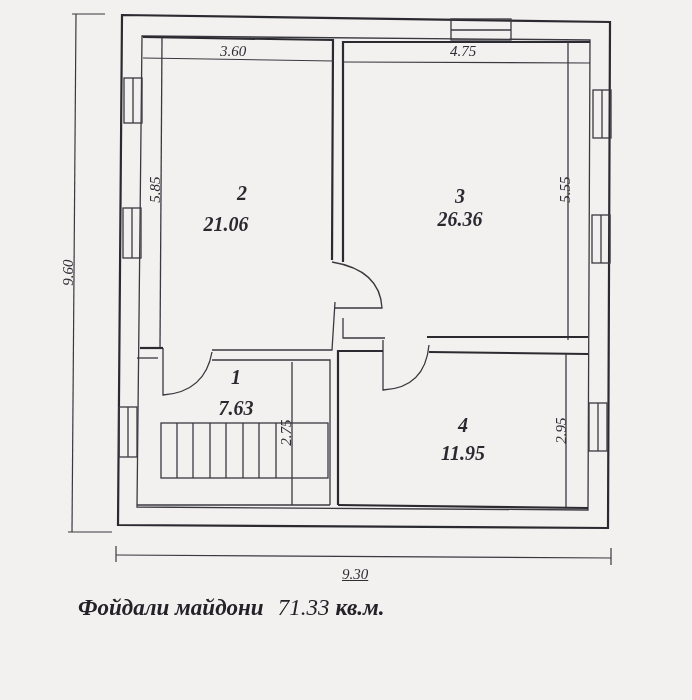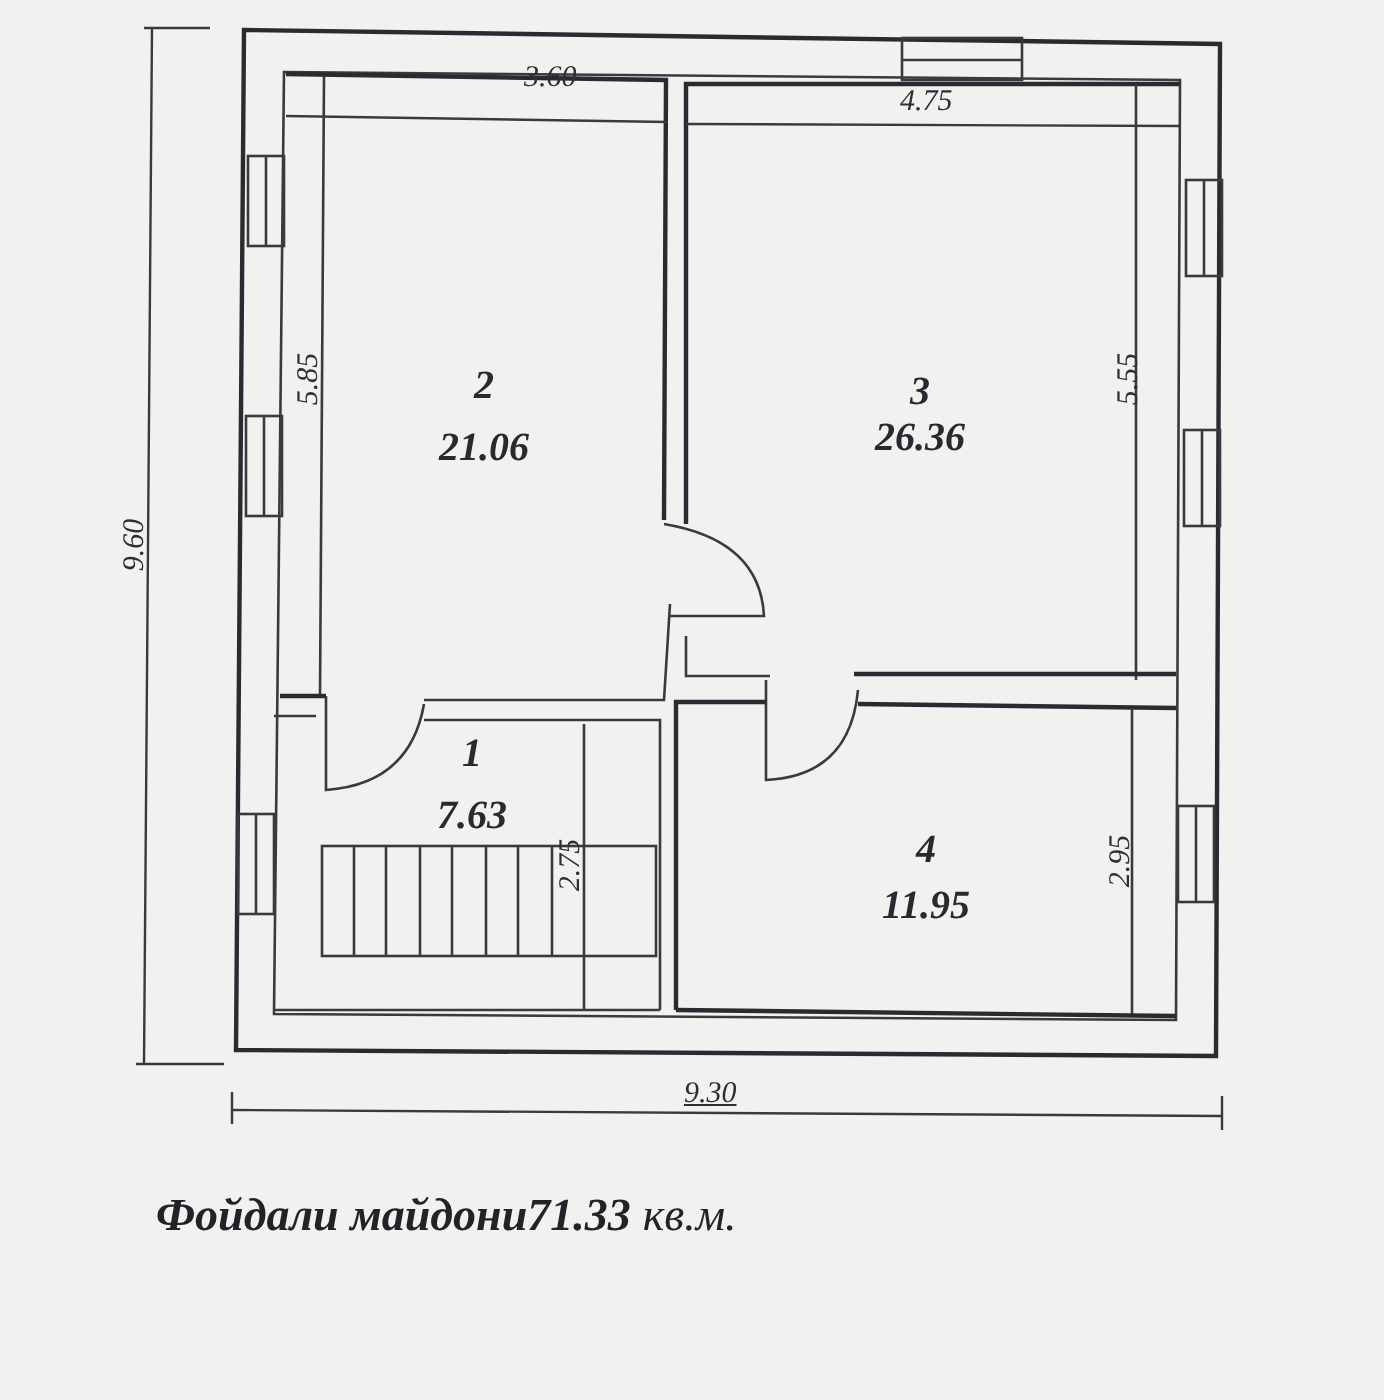--- a/index.html
+++ b/index.html
@@ -24,22 +24,22 @@
       line-height: 1;
     }
     .room-num { font-size: 20px; text-align: center; }
     .room-area { font-size: 20px; text-align: center; }
     .dim-text { font-size: 15px; font-weight: normal; color: #2f2e35; }
     .footer {
       position: absolute; left: 78px; top: 595px;
       font-size: 23px; font-style: italic; font-weight: bold; color: #232228;
       font-family: "Liberation Serif", serif;
     }
-    .footer .val { font-weight: bold; }
-    .footer .unit { font-weight: normal; margin-left: 6px; }
+    .footer .val { font-weight: normal; margin-left: 14px; }
+    .footer .unit { font-weight: bold; margin-left: 6px; }
   </style>
 </head>
 <body>
 
 <svg width="692" height="700" viewBox="0 0 692 700">
 
   <g>
     <line class="dim" x1="76" y1="14" x2="72" y2="532"></line>
     <line class="dim" x1="72" y1="14" x2="105" y2="14"></line>
     <line class="dim" x1="68" y1="532" x2="112" y2="532"></line>
@@ -137,26 +137,26 @@
   <g>
     <path class="wall" d="M338 505 L338 351 L383 351"></path>
     <path class="wall" d="M429 352 L588 354"></path>
     <line class="thin" x1="566" y1="354" x2="566" y2="508"></line>
     <line class="wall" x1="338" y1="505" x2="588" y2="508"></line>
   </g>
 </svg>
 
 <div class="lbl dim-text" style="left:48px; top:265px; width:40px; text-align:center; transform:rotate(-90deg);">9.60</div>
 
-<div class="lbl dim-text" style="left:342px; top:540px;text-decoration:underline;">9.30</div>
+<div class="lbl dim-text" style="left:342px; top:567px;text-decoration:underline;">9.30</div>
 
-<div class="lbl dim-text" style="left:220px; top:32px;margin-left:42px;">3.60</div>
+<div class="lbl dim-text" style="left:220px; top:44px;">3.60</div>
 <div class="lbl dim-text" style="left:135px; top:182px; width:40px; text-align:center; transform:rotate(-90deg);">5.85</div>
 <div class="lbl room-num" style="left:222px; top:183px; width:40px;">2</div>
-<div class="lbl room-area" style="left:205px; top:214px; width:74px;">21.06</div>
+<div class="lbl room-area" style="left:189px; top:214px; width:74px;">21.06</div>
 
 <div class="lbl dim-text" style="left:450px; top:44px;text-align:right;">4.75</div>
 <div class="lbl dim-text" style="left:545px; top:182px; width:40px; text-align:center; transform:rotate(-90deg);">5.55</div>
 <div class="lbl room-num" style="left:440px; top:186px; width:40px;">3</div>
 <div class="lbl room-area" style="left:422px; top:209px; width:76px;">26.36</div>
 
 <div class="lbl room-num" style="left:216px; top:367px; width:40px;">1</div>
 <div class="lbl room-area" style="left:200px; top:398px; width:72px;">7.63</div>
 <div class="lbl dim-text" style="left:266px; top:425px; width:40px; text-align:center; transform:rotate(-90deg);">2.75</div>
 

